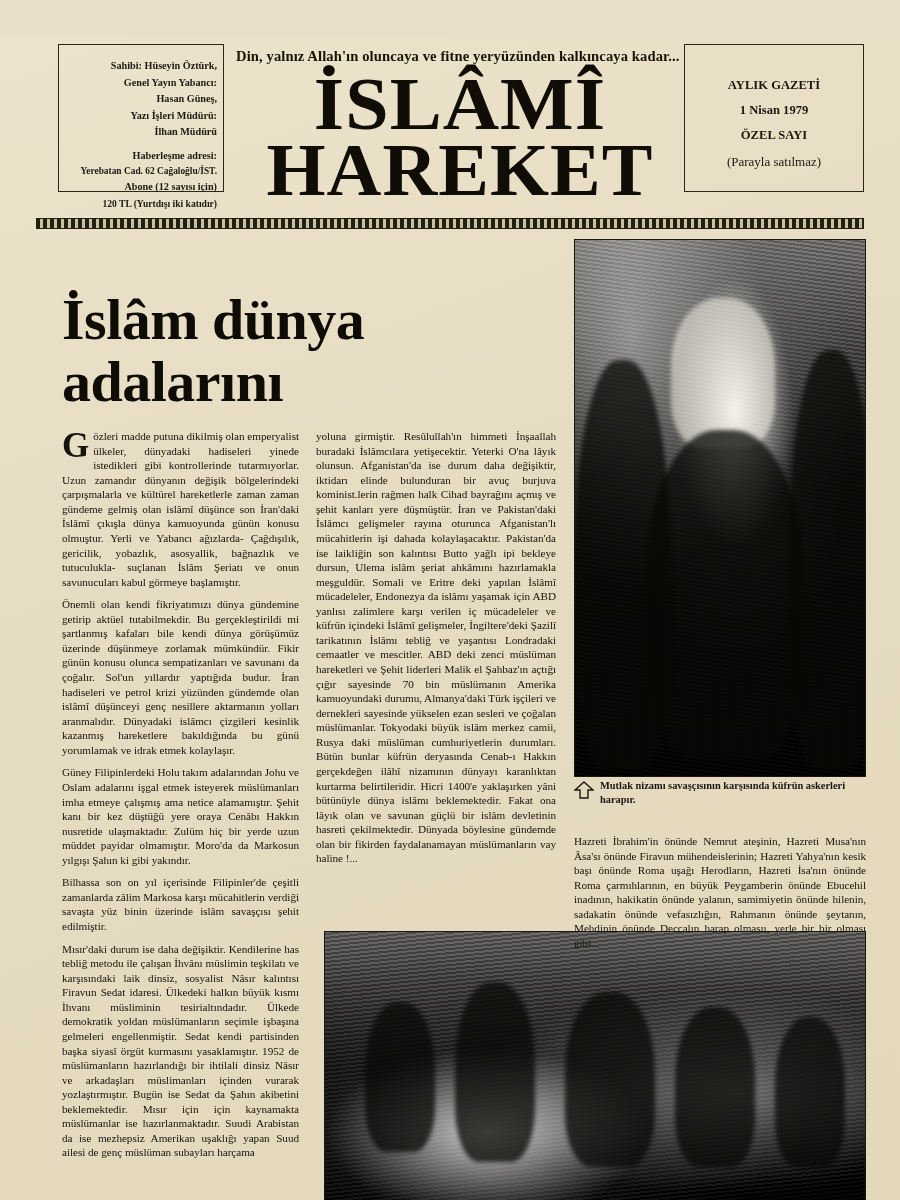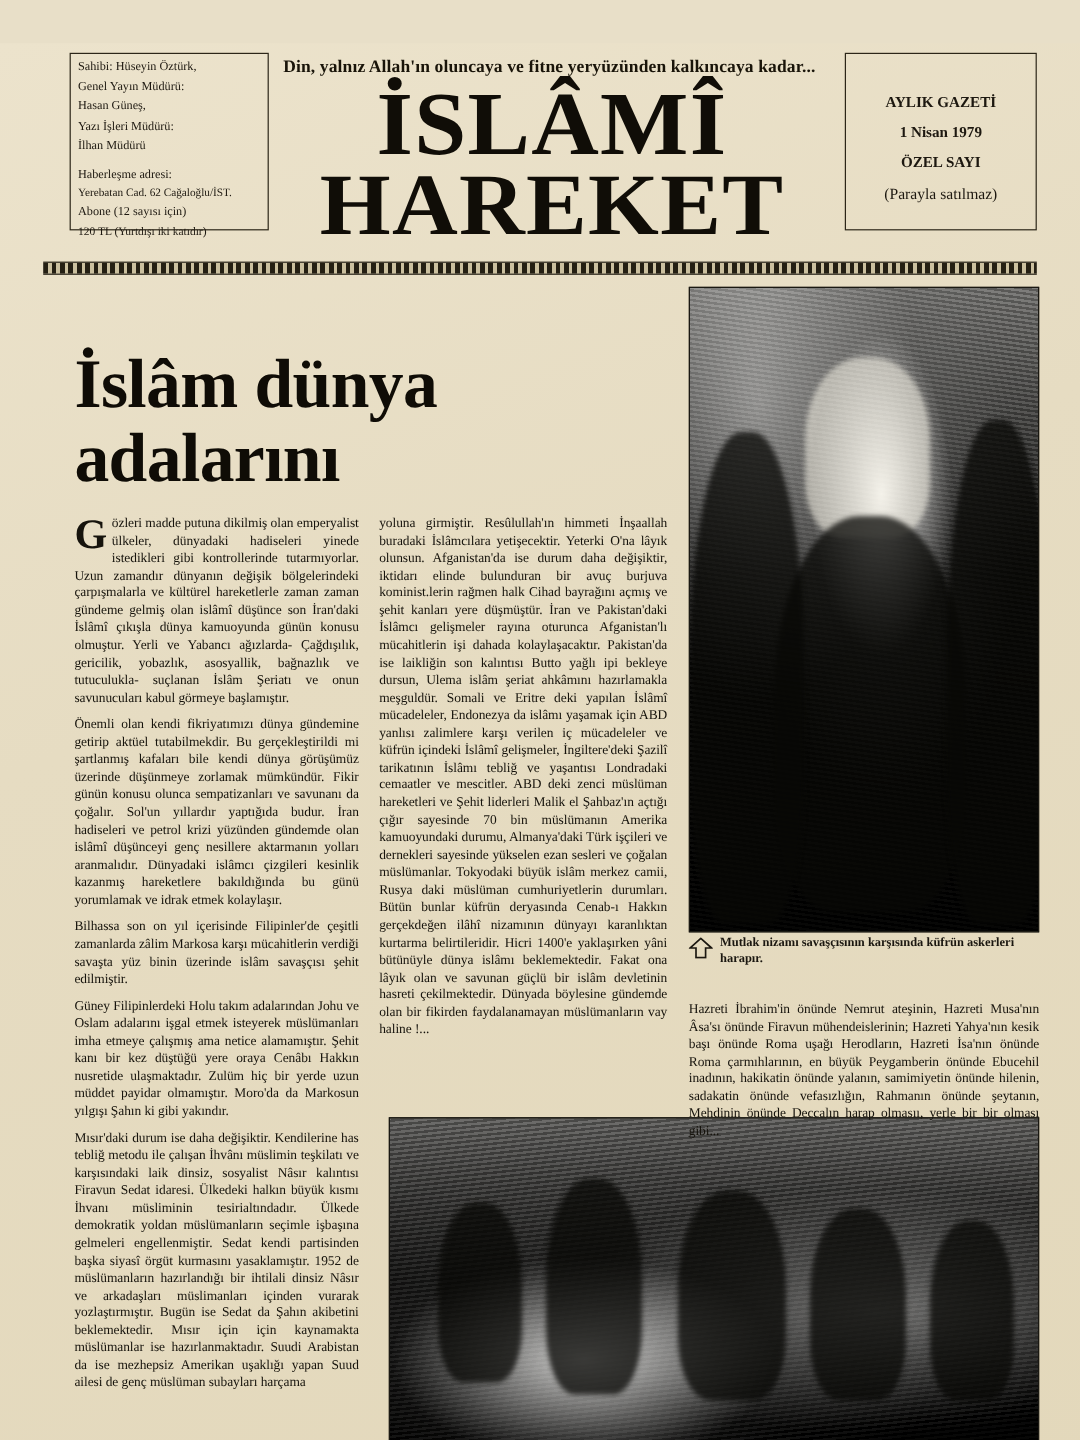--- a/index.html
+++ b/index.html
@@ -28,26 +28,27 @@
     height: 176px;
     margin: 36px 36px 0 36px;
   }
   .imprint-box {
     position: absolute;
     left: 22px;
     top: 8px;
     width: 166px;
     height: 148px;
     border: 1.5px solid #2c2618;
-    padding: 3px 6px;
+    padding: 13px 6px;
     box-sizing: border-box;
-    text-align: left;
+    text-align: right;
     font-size: 10.2px;
     line-height: 1.62;
     color: #1d1810;
+    font-weight: bold;
   }
   .imprint-box div { white-space: nowrap; }
   .imprint-gap { height: 7px; }
   .slogan {
     position: absolute;
     left: 200px;
     right: 172px;
     top: 12px;
     text-align: left;
     font-weight: bold;
@@ -72,21 +73,21 @@
     transform: scaleX(1.04);
   }
   .title-line.second {
     font-size: 73px;
     margin-top: 3px;
   }
   .info-box {
     position: absolute;
     right: 0px;
     top: 8px;
-    width: 160px;
+    width: 180px;
     height: 148px;
     border: 1.5px solid #2c2618;
     box-sizing: border-box;
     padding-top: 28px;
     text-align: center;
     font-size: 12.6px;
     line-height: 2.0;
     color: #1d1810;
     font-weight: bold;
   }
@@ -206,21 +207,21 @@
 </style>
 </head>
 <body>
 
 <div class="page">
 
   <div class="masthead">
 
     <div class="imprint-box">
       <div>Sahibi: Hüseyin Öztürk,</div>
-      <div>Genel Yayın Müdürü:</div>
+      <div>Genel Yayın Yabancı:</div>
       <div>Hasan Güneş,</div>
       <div>Yazı İşleri Müdürü:</div>
       <div>İlhan Müdürü</div>
       <div class="imprint-gap"></div>
       <div>Haberleşme adresi:</div>
       <div style="font-size:9.4px">Yerebatan Cad. 62  Cağaloğlu/İST.</div>
       <div>Abone (12 sayısı için)</div>
       <div style="font-size:9.6px">120 TL  (Yurtdışı iki katıdır)</div>
     </div>
 
@@ -268,22 +269,22 @@
       <div class="figure-silhouette" style="left:40px; top:70px; width:70px; height:150px;"></div>
       <div class="figure-silhouette" style="left:130px; top:50px; width:80px; height:180px;"></div>
       <div class="figure-silhouette" style="left:240px; top:60px; width:90px; height:175px;"></div>
       <div class="figure-silhouette" style="left:350px; top:75px; width:80px; height:160px;"></div>
       <div class="figure-silhouette" style="left:450px; top:85px; width:70px; height:150px;"></div>
     </div>
 
     <div class="col col-1">
       <p class="dropcap">Gözleri madde putuna dikilmiş olan emperyalist ülkeler, dünyadaki hadiseleri yinede istedikleri gibi kontrollerinde tutarmıyorlar. Uzun zamandır dünyanın değişik bölgelerindeki çarpışmalarla ve kültürel hareketlerle zaman zaman gündeme gelmiş olan islâmî düşünce son İran'daki İslâmî çıkışla dünya kamuoyunda günün konusu olmuştur. Yerli ve Yabancı ağızlarda- Çağdışılık, gericilik, yobazlık, asosyallik, bağnazlık ve tutuculukla- suçlanan İslâm Şeriatı ve onun savunucuları kabul görmeye başlamıştır.</p>
       <p>Önemli olan kendi fikriyatımızı dünya gündemine getirip aktüel tutabilmekdir. Bu gerçekleştirildi mi şartlanmış kafaları bile kendi dünya görüşümüz üzerinde düşünmeye zorlamak mümkündür. Fikir günün konusu olunca sempatizanları ve savunanı da çoğalır. Sol'un yıllardır yaptığıda budur. İran hadiseleri ve petrol krizi yüzünden gündemde olan islâmî düşünceyi genç nesillere aktarmanın yolları aranmalıdır. Dünyadaki islâmcı çizgileri kesinlik kazanmış hareketlere bakıldığında bu günü yorumlamak ve idrak etmek kolaylaşır.</p>
+      <p>Güney Filipinlerdeki Holu takım adalarından Johu ve Oslam adalarını işgal etmek isteyerek müslümanları imha etmeye çalışmış ama netice alamamıştır. Şehit kanı bir kez düştüğü yere oraya Cenâbı Hakkın nusretide ulaşmaktadır. Zulüm hiç bir yerde uzun müddet payidar olmamıştır. Moro'da da Markosun yılgışı Şahın ki gibi yakındır.</p>
       <p>Bilhassa son on yıl içerisinde Filipinler'de çeşitli zamanlarda zâlim Markosa karşı mücahitlerin verdiği savaşta yüz binin üzerinde islâm savaşçısı şehit edilmiştir.</p>
-      <p>Güney Filipinlerdeki Holu takım adalarından Johu ve Oslam adalarını işgal etmek isteyerek müslümanları imha etmeye çalışmış ama netice alamamıştır. Şehit kanı bir kez düştüğü yere oraya Cenâbı Hakkın nusretide ulaşmaktadır. Zulüm hiç bir yerde uzun müddet payidar olmamıştır. Moro'da da Markosun yılgışı Şahın ki gibi yakındır.</p>
       <p>Mısır'daki durum ise daha değişiktir. Kendilerine has tebliğ metodu ile çalışan İhvânı müslimin teşkilatı ve karşısındaki laik dinsiz, sosyalist Nâsır kalıntısı Firavun Sedat idaresi. Ülkedeki halkın büyük kısmı İhvanı müsliminin tesirialtındadır. Ülkede demokratik yoldan müslümanların seçimle işbaşına gelmeleri engellenmiştir. Sedat kendi partisinden başka siyasî örgüt kurmasını yasaklamıştır. 1952 de müslümanların hazırlandığı bir ihtilali dinsiz Nâsır ve arkadaşları müslimanları içinden vurarak yozlaştırmıştır. Bugün ise Sedat da Şahın akibetini beklemektedir. Mısır için için kaynamakta müslümanlar ise hazırlanmaktadır. Suudi Arabistan da ise mezhepsiz Amerikan uşaklığı yapan Suud ailesi de genç müslüman subayları harçama</p>
     </div>
 
     <div class="col col-2">
       <p>yoluna girmiştir. Resûlullah'ın himmeti İnşaallah buradaki İslâmcılara yetişecektir. Yeterki O'na lâyık olunsun. Afganistan'da ise durum daha değişiktir, iktidarı elinde bulunduran bir avuç burjuva kominist.lerin rağmen halk Cihad bayrağını açmış ve şehit kanları yere düşmüştür. İran ve Pakistan'daki İslâmcı gelişmeler rayına oturunca Afganistan'lı mücahitlerin işi dahada kolaylaşacaktır. Pakistan'da ise laikliğin son kalıntısı Butto yağlı ipi bekleye dursun, Ulema islâm şeriat ahkâmını hazırlamakla meşguldür. Somali ve Eritre deki yapılan İslâmî mücadeleler, Endonezya da islâmı yaşamak için ABD yanlısı zalimlere karşı verilen iç mücadeleler ve küfrün içindeki İslâmî gelişmeler, İngiltere'deki Şazilî tarikatının İslâmı tebliğ ve yaşantısı Londradaki cemaatler ve mescitler. ABD deki zenci müslüman hareketleri ve Şehit liderleri Malik el Şahbaz'ın açtığı çığır sayesinde 70 bin müslümanın Amerika kamuoyundaki durumu, Almanya'daki Türk işçileri ve dernekleri sayesinde yükselen ezan sesleri ve çoğalan müslümanlar. Tokyodaki büyük islâm merkez camii, Rusya daki müslüman cumhuriyetlerin durumları. Bütün bunlar küfrün deryasında Cenab-ı Hakkın gerçekdeğen ilâhî nizamının dünyayı karanlıktan kurtarma belirtileridir. Hicri 1400'e yaklaşırken yâni bütünüyle dünya islâmı beklemektedir. Fakat ona lâyık olan ve savunan güçlü bir islâm devletinin hasreti çekilmektedir. Dünyada böylesine gündemde olan bir fikirden faydalanamayan müslümanların vay haline !...</p>
     </div>
 
     <div class="col col-3">
       <p class="tail">Hazreti İbrahim'in önünde Nemrut ateşinin, Hazreti Musa'nın Âsa'sı önünde Firavun mühendeislerinin; Hazreti Yahya'nın kesik başı önünde Roma uşağı Herodların, Hazreti İsa'nın önünde Roma çarmıhlarının, en büyük Peygamberin önünde Ebucehil inadının, hakikatin önünde yalanın, samimiyetin önünde hilenin, sadakatin önünde vefasızlığın, Rahmanın önünde şeytanın, Mehdinin önünde Deccalın harap olmasıı, yerle bir bir olması gibi...</p>
     </div>

